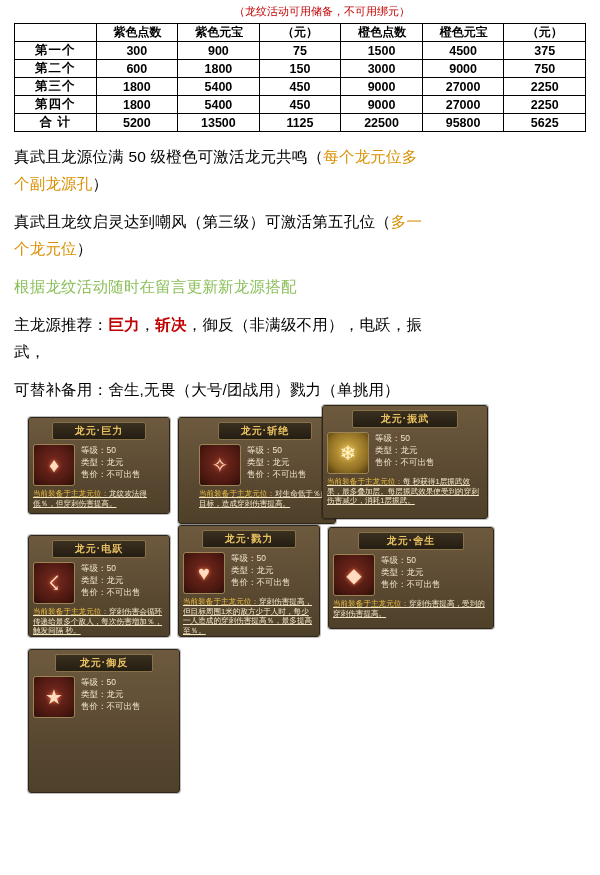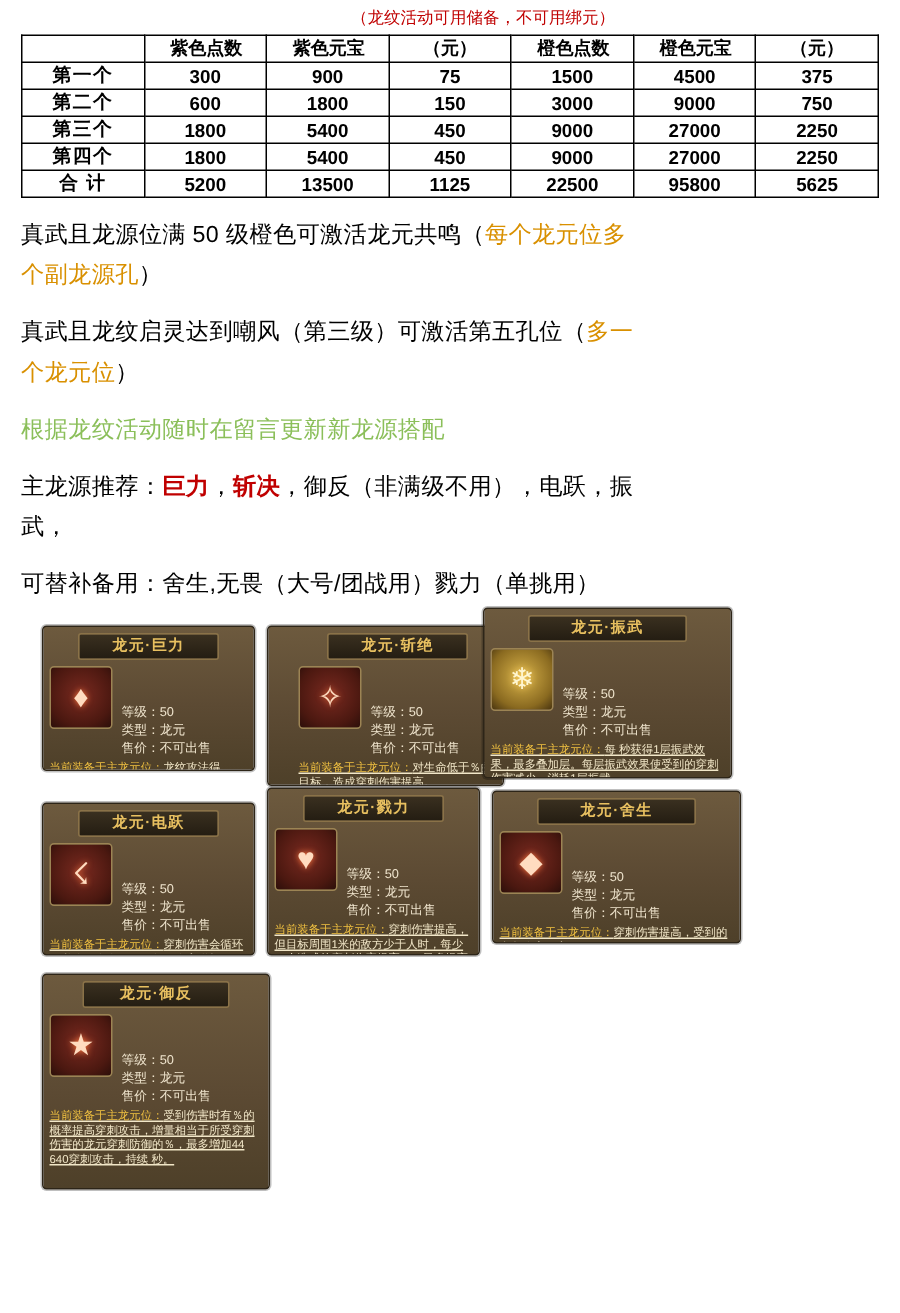--- a/index.html
+++ b/index.html
@@ -121,21 +121,20 @@
   .icon-box.gold .glyph {
     color: #fff6d0;
     text-shadow: 0 0 5px #ffd060;
   }
   .stats {
     margin-left: 6px;
     font-size: 8.5px;
     line-height: 12px;
     color: #efe4cd;
     white-space: nowrap;
-    margin-top: 24px;
   }
   .desc {
     margin: 1px 4px 3px 4px;
     font-size: 7.6px;
     line-height: 9.6px;
     color: #f2e7c8;
     text-decoration: underline;
   }
   .desc .hl { color: #f0c040; }
 </style>
@@ -325,17 +324,16 @@
       <div class="card-body">
         <div class="icon-box">
             <div class="glyph">★</div>
           </div>
         <div class="stats">
           <div>等级：50</div>
           <div>类型：龙元</div>
           <div>售价：不可出售</div>
         </div>
       </div>
-      <div class="desc"><span class="hl">当前装备于主龙元位：</span><span>受到伤害时有％的概率提高穿刺攻击，增量相当于所受穿刺伤害的龙元穿刺防御的％，最多增加44 640穿刺攻击，持续 秒。</span></div>
     </div>
 
   </div>
 </div>
 
 </body></html>

